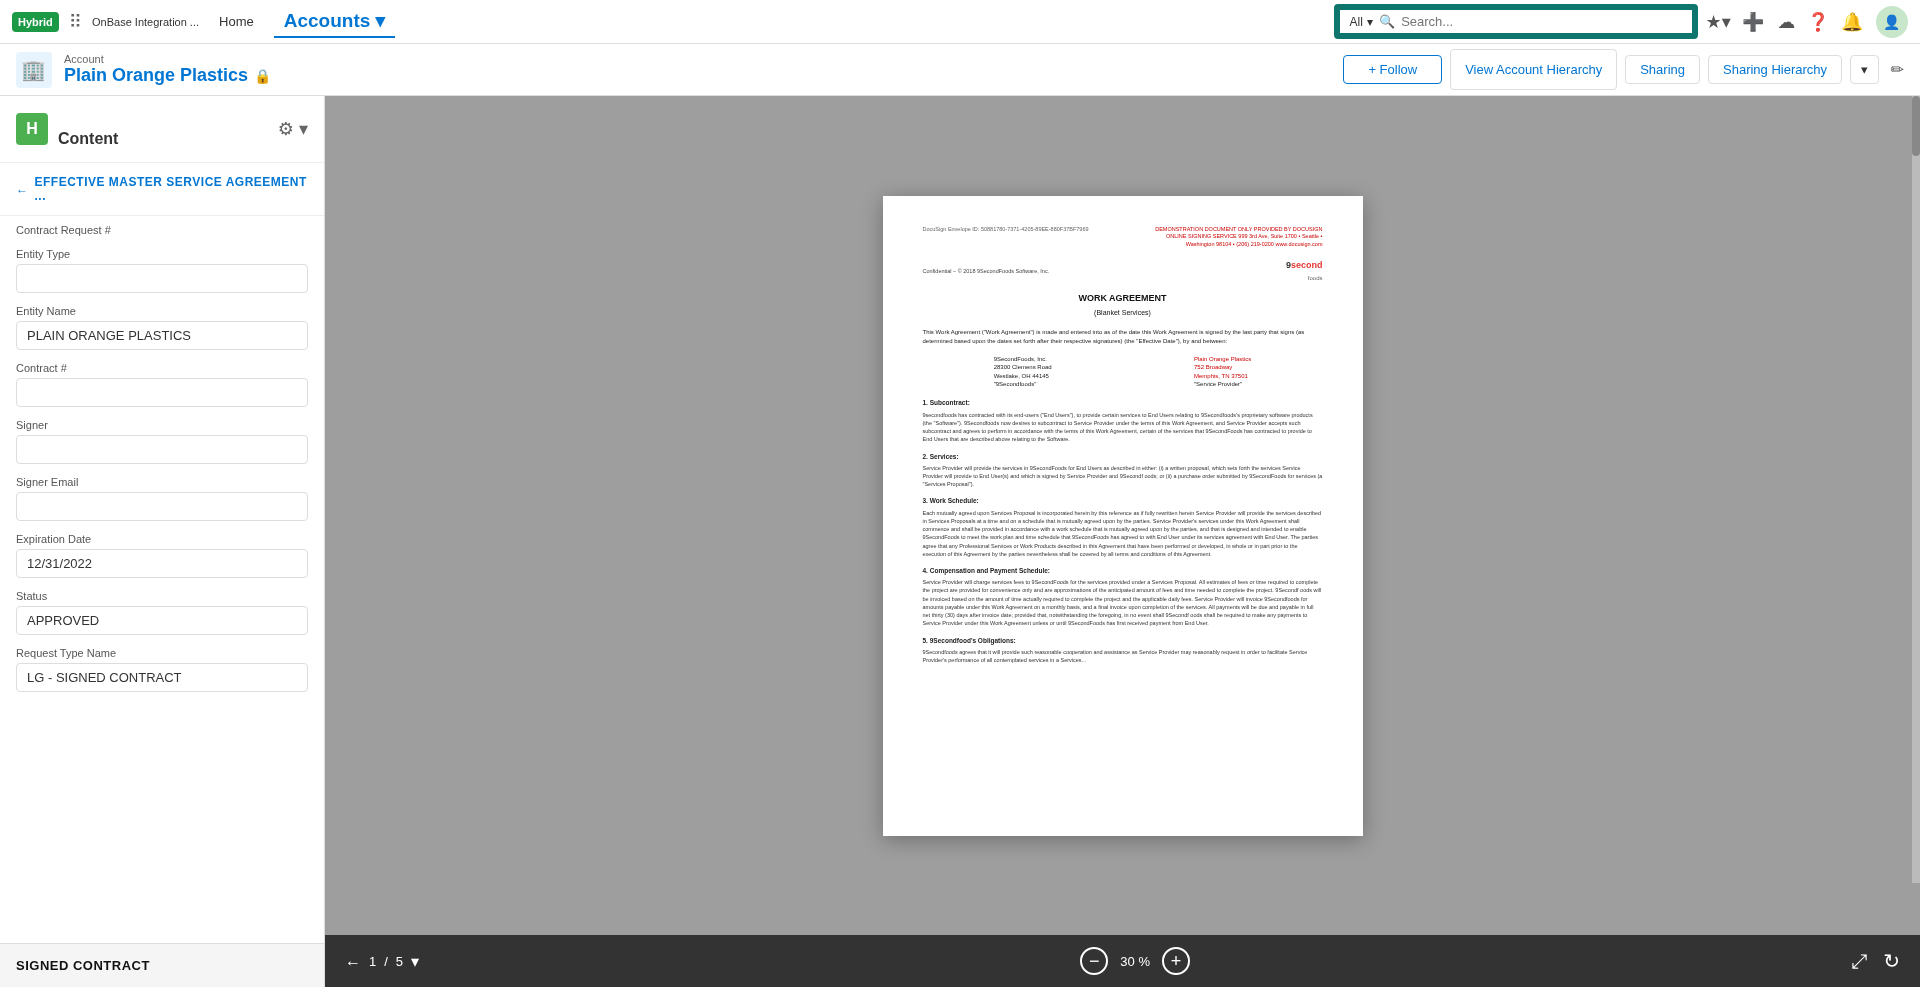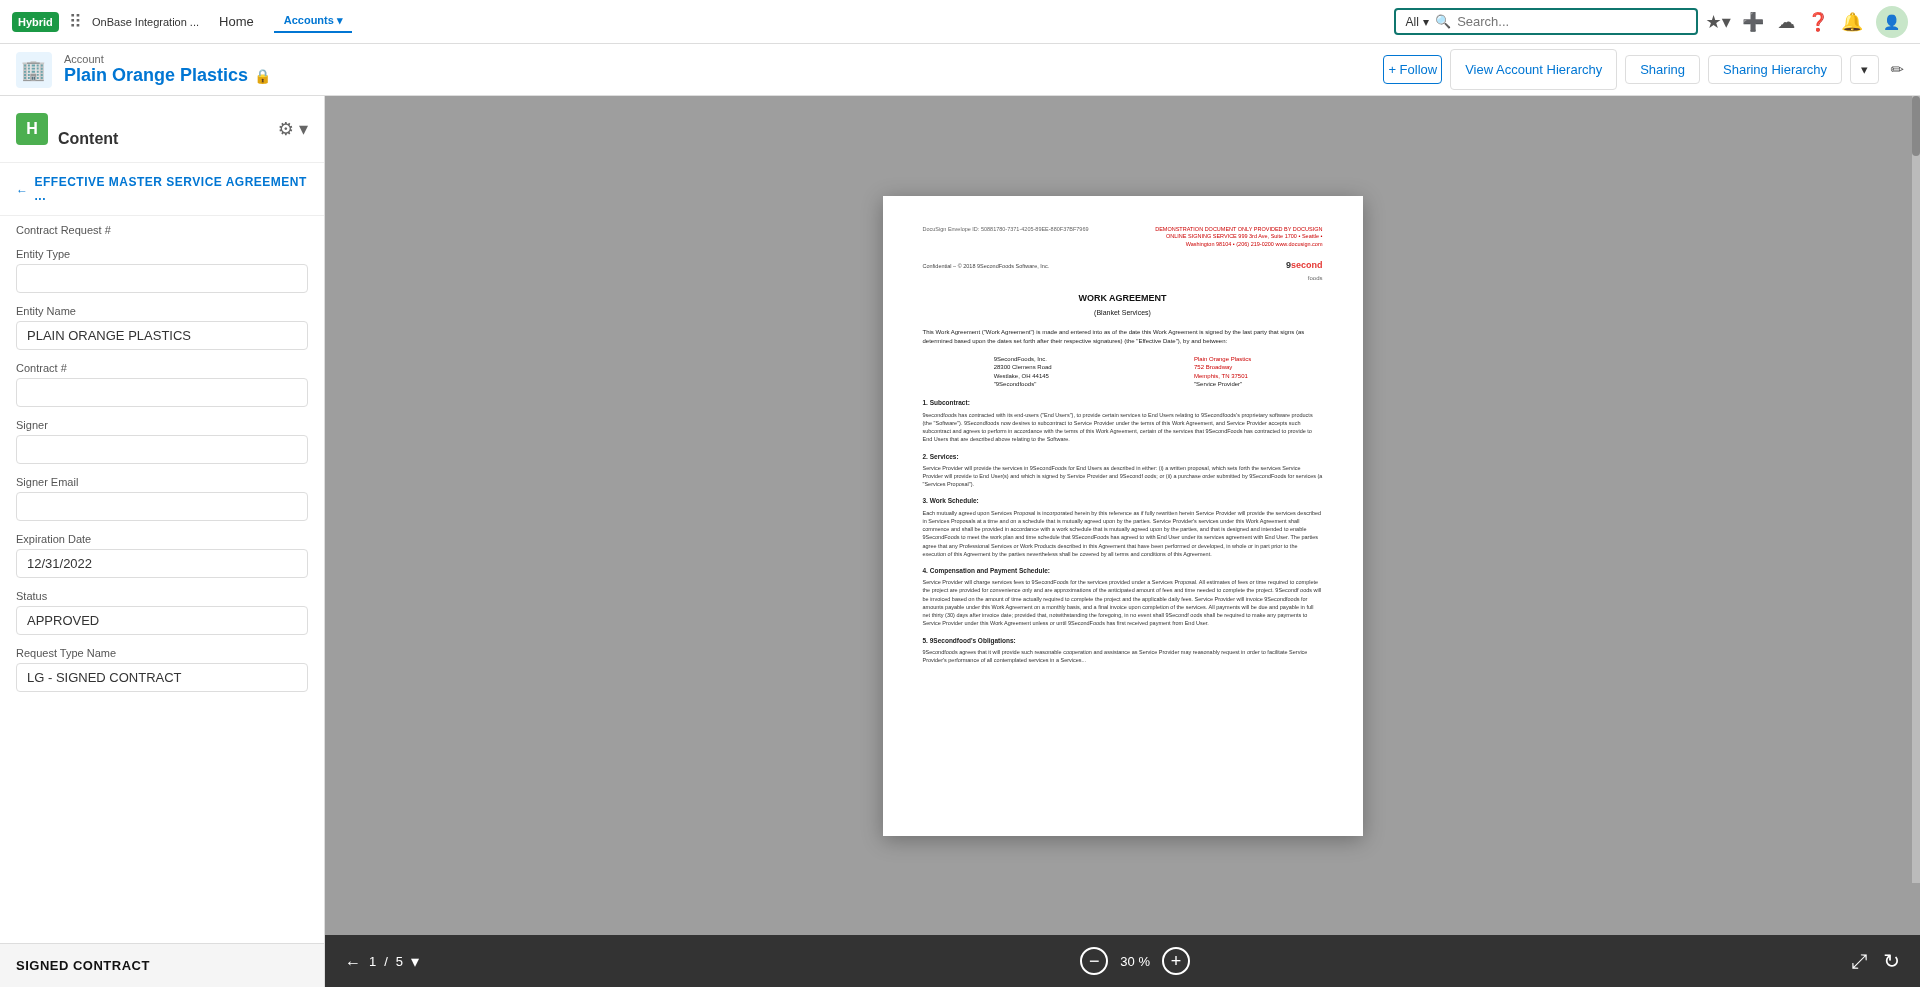--- a/index.html
+++ b/index.html
@@ -43,36 +43,36 @@
     .nav-home-btn {
       padding: 4px 10px;
       font-size: 13px;
       color: #333;
       background: none;
       border: none;
       cursor: pointer;
     }
     .nav-accounts-btn {
       padding: 4px 10px;
-      font-size: 11px;
+      font-size: 19px;
       color: #0176d3;
       background: none;
       border: none;
       cursor: pointer;
       border-bottom: 2px solid #0176d3;
       font-weight: 600;
     }
     .search-container {
       display: flex;
       align-items: center;
-      border: 2px solid #0f766e;
+      border: 6px solid #0f766e;
       border-radius: 4px;
       padding: 4px 10px;
       background: #fff;
-      width: 304px;
+      width: 364px;
       gap: 6px;
     }
     .search-all {
       display: flex;
       align-items: center;
       gap: 4px;
       color: #333;
       font-size: 12px;
       cursor: pointer;
     }
@@ -150,21 +150,21 @@
     .account-bar-right {
       margin-left: auto;
       display: flex;
       align-items: center;
       gap: 8px;
     }
     .follow-btn {
       display: flex;
       align-items: center;
       gap: 4px;
-      padding: 6px 4px;
+      padding: 6px 24px;
       border: 1px solid #0176d3;
       border-radius: 4px;
       color: #0176d3;
       background: #fff;
       font-size: 13px;
       cursor: pointer;
     }
     .view-hierarchy-btn {
       padding: 12px 14px;
       color: #0176d3;
@@ -607,21 +607,21 @@
 
   <div class="right-panel">
     <div class="doc-viewer">
 
       <div class="doc-page">
 
         <div class="doc-header-band">
           <div class="doc-envelope-id">DocuSign Envelope ID: 50881780-7371-4205-89EE-880F37BF7969</div>
           <div class="doc-demo-text">DEMONSTRATION DOCUMENT ONLY PROVIDED BY DOCUSIGN ONLINE SIGNING SERVICE 999 3rd Ave, Suite 1700 • Seattle • Washington 98104 • (206) 219-0200 www.docusign.com</div>
         </div>
-        <div style="display:flex; justify-content:space-between; align-items:center; margin-bottom:8px;">
+        <div style="display:flex; justify-content:space-between; align-items:flex-end; margin-bottom:8px;">
           <div class="doc-confidential">Confidential – © 2018 9SecondFoods Software, Inc.</div>
           <div style="text-align:right;">
             <div style="font-size:9px; font-weight:bold; color:#333;">9<span style="color:#e53935;">second</span><br><span style="font-size:6px; font-weight:normal; color:#666;">foods</span></div>
           </div>
         </div>
 
         <div class="doc-title">WORK AGREEMENT</div>
         <div class="doc-subtitle">(Blanket Services)</div>
 
         <div class="doc-body-text">This Work Agreement ("Work Agreement") is made and entered into as of the date this Work Agreement is signed by the last party that signs (as determined based upon the dates set forth after their respective signatures) (the "Effective Date"), by and between:</div>

